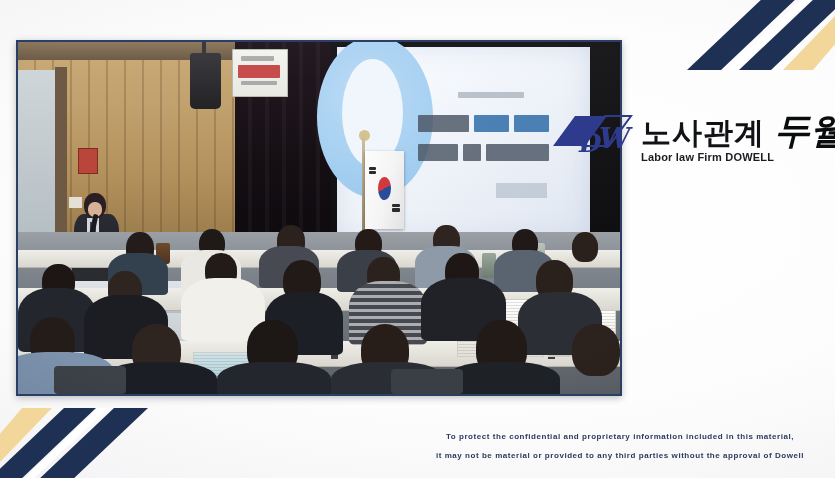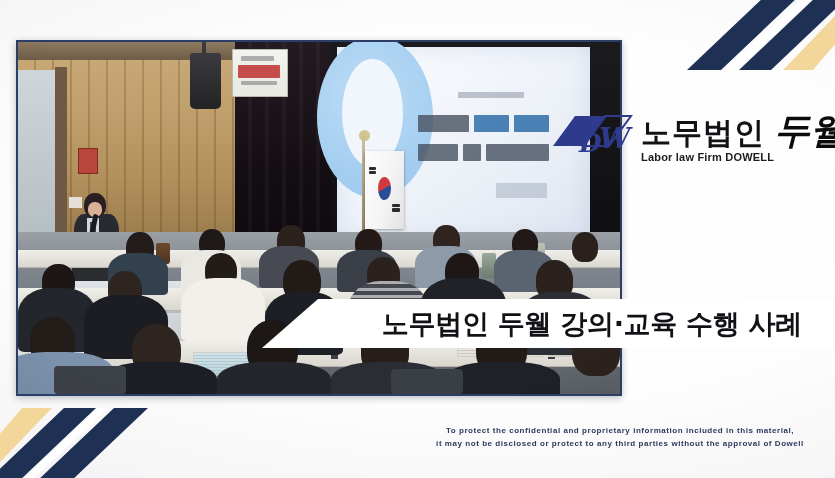--- a/index.html
+++ b/index.html
@@ -394,21 +394,21 @@
     left: 415px;
     top: 424px;
     width: 410px;
     text-align: center;
     color: #2b3a5c;
     font-size: 8px;
     font-weight: 700;
     letter-spacing: 0.55px;
     line-height: 1.65;
   }
-  .disclaimer div { white-space: nowrap; }
+  .disclaimer div { white-space: nowrap; margin-top: 6px; }
 </style>
 </head>
 <body>
 
 <div class="slide">
 
   <svg class="corner-deco deco-tr" viewBox="0 0 150 74">
     <polygon points="78,0 112,0 34,74 0,74" fill="#1f3055"></polygon>
     <polygon points="118,0 128,0 50,74 40,74" fill="#ffffff"></polygon>
     <polygon points="130,0 162,0 84,74 52,74" fill="#1f3055"></polygon>
@@ -563,30 +563,27 @@
     <div class="logo-mark">
       <svg width="86" height="62" viewBox="0 0 86 62">
         <polygon points="4,40 26,10 58,10 36,40" fill="#2e3a8c"></polygon>
         <polygon points="34,40 56,10 82,10 60,40" fill="none" stroke="#2e3a8c" stroke-width="2"></polygon>
         <text x="30" y="46" font-family="DejaVu Serif, Liberation Serif, serif" font-size="26" font-style="italic" font-weight="700" fill="#2e3a8c">D</text>
         <text x="50" y="42" font-family="DejaVu Serif, Liberation Serif, serif" font-size="28" font-style="italic" font-weight="700" fill="#2e3a8c">W</text>
       </svg>
     </div>
     <div class="logo-text">
       <div class="logo-kr">
-        <span class="logo-kr-1">노무법인</span>
+        <span class="logo-kr-1">노사관계</span>
         <span class="logo-kr-2">두웰</span>
       </div>
       <div class="logo-en">Labor law Firm DOWELL</div>
     </div>
   </div>
 
-  <div class="band band-title">
-    <span>노무법인 두웰 강의·교육 수행 사례</span>
-  </div>
 
 
   <div class="disclaimer">
     <div>To protect the confidential and proprietary information included in this material,</div>
-    <div>it may not be disclosed or protect to any third parties without the approval of Dowell</div>
+    <div>it may not be material or provided to any third parties without the approval of Dowell</div>
   </div>
 
 </div>
 
 </body></html>

